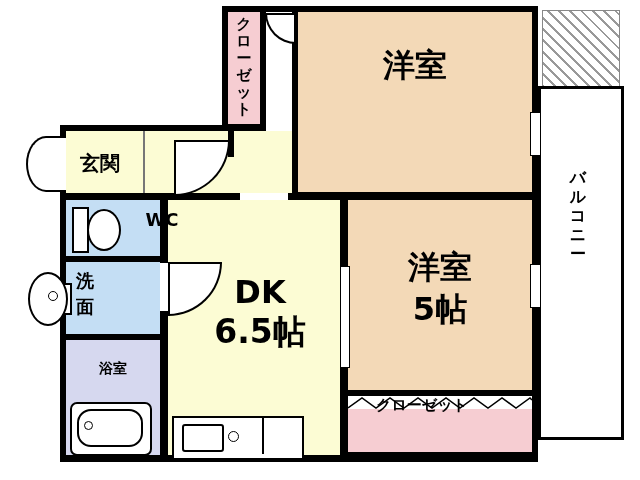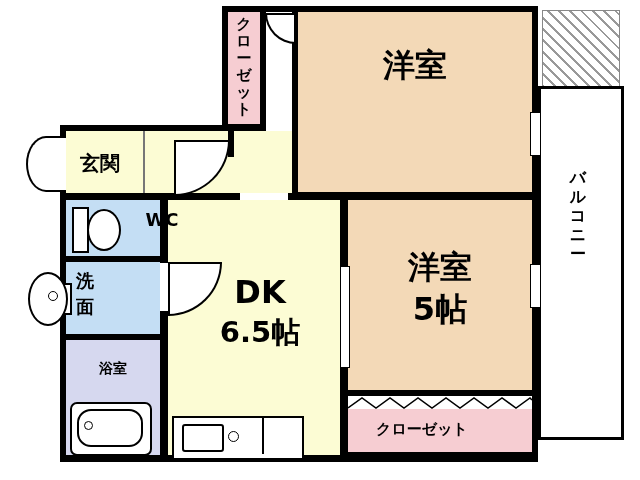--- a/index.html
+++ b/index.html
@@ -113,23 +113,23 @@
 
   <div class="lbl vlbl" style="left:72px;top:268px;width:26px;font-size:18px;line-height:26px;">
       <div>洗</div>
       <div>面</div>
     </div>
 
   <div class="lbl" style="left:66px;top:360px;width:94px;font-size:14px;">浴室</div>
 
   <div class="lbl" style="left:168px;top:272px;width:184px;font-size:32px;line-height:40px;">
     <div>DK</div>
-    <div style="font-size:29px;">6.5帖</div>
+    <div style="font-size:33px;">6.5帖</div>
   </div>
 
   <div class="lbl" style="left:348px;top:246px;width:184px;font-size:32px;line-height:42px;">
     <div>洋室</div>
     <div>5帖</div>
   </div>
 
-  <div class="lbl" style="left:348px;top:420px;width:148px;font-size:15px;">クローゼット</div>
+  <div class="lbl" style="left:348px;top:396px;width:148px;font-size:15px;">クローゼット</div>
 
 </div>
 
 </body></html>

